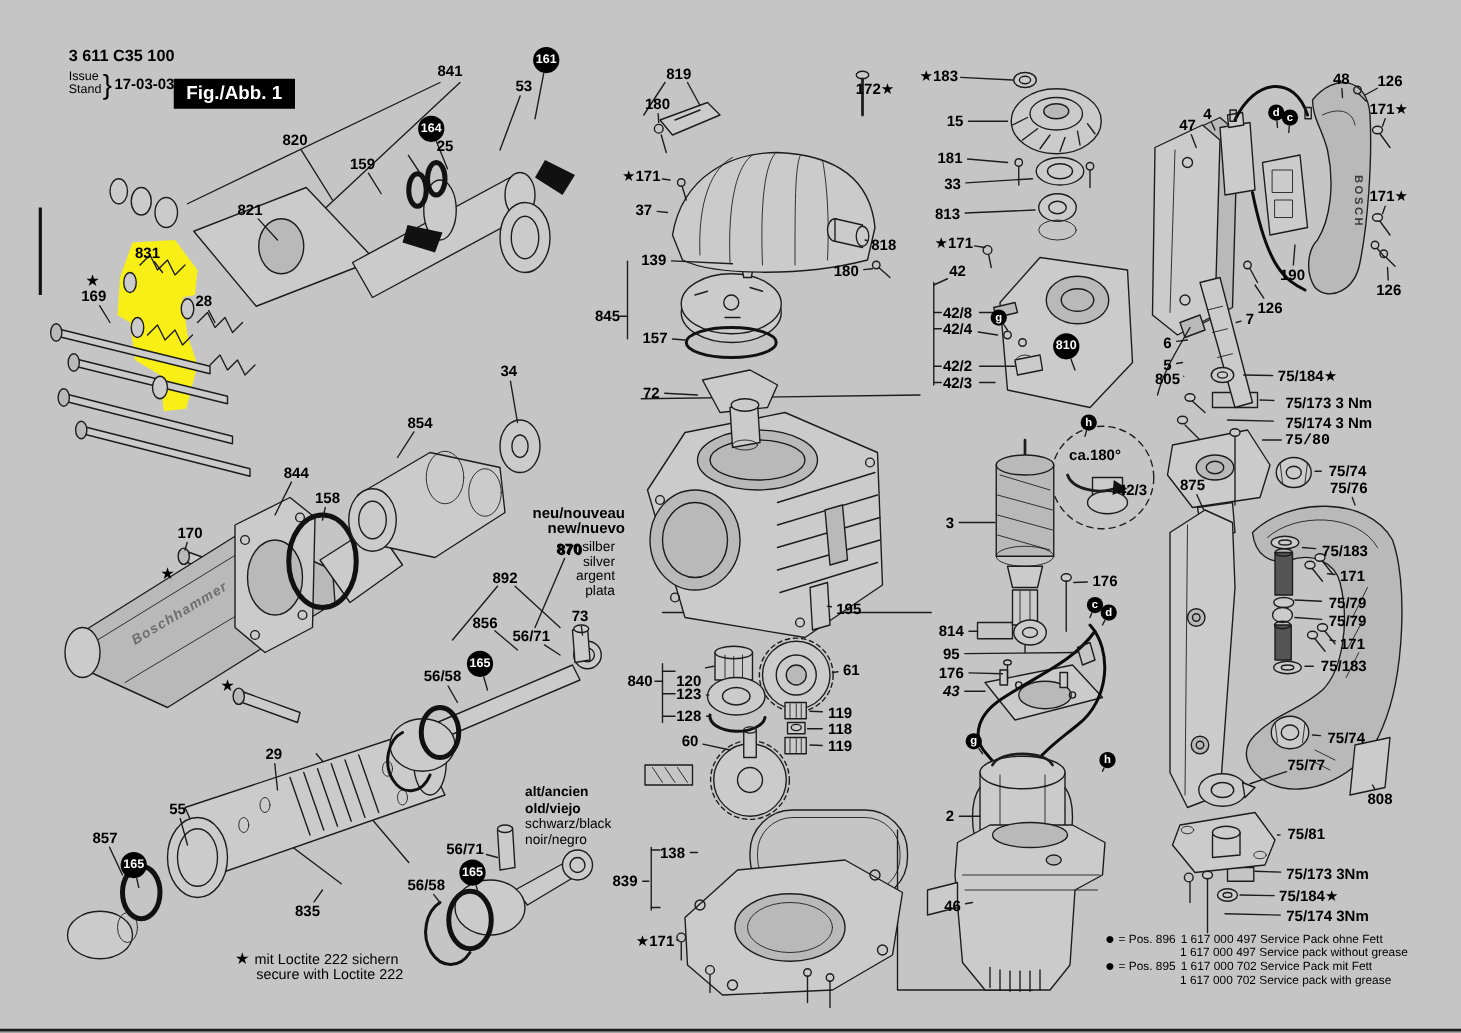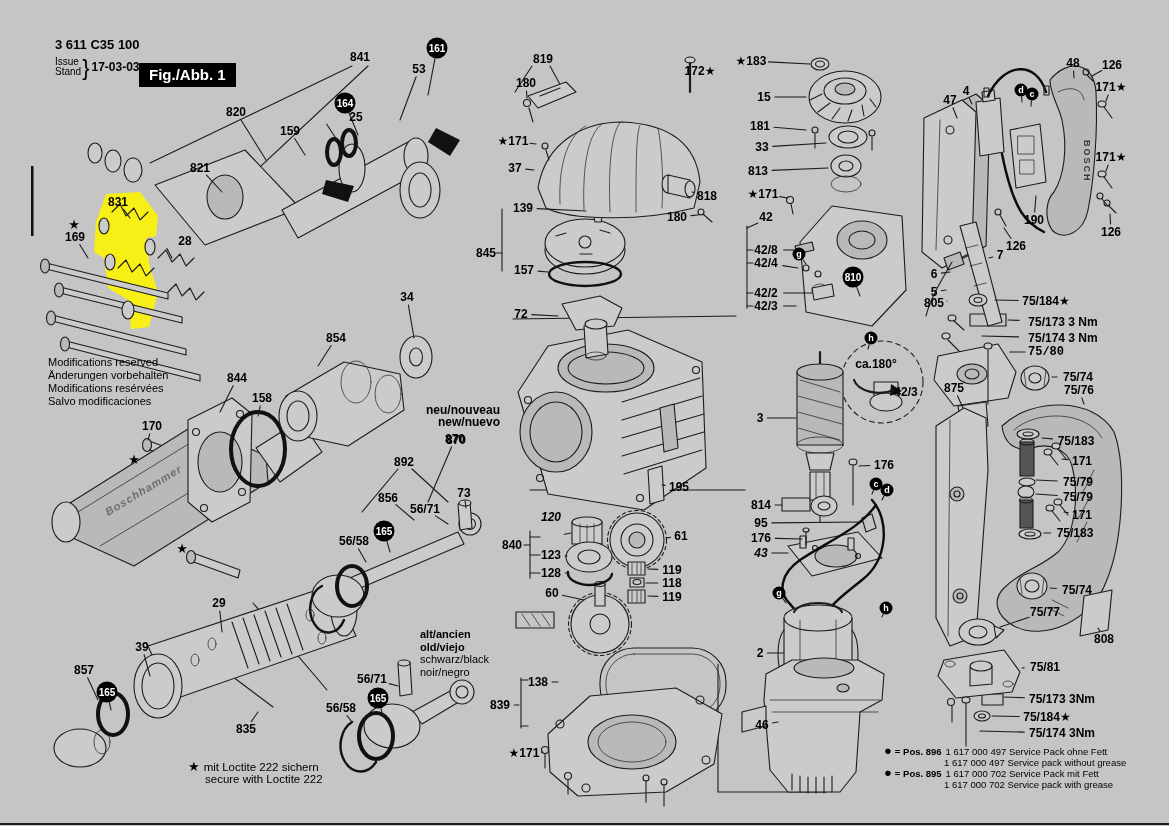--- a/index.html
+++ b/index.html
@@ -35,21 +35,21 @@
   #neublock{left:360px;top:404px;width:140px;text-align:right;font-weight:bold;font-size:12px;line-height:12px;}
   #silverblock{position:absolute;left:352px;top:433px;width:140px;text-align:right;font-size:11px;line-height:11.5px;}
   #n870{position:absolute;left:446px;top:433px;font-size:12px;font-weight:bold;}
   #altblock{left:420px;top:628px;font-size:11px;line-height:12.5px;}
   #altblock .b{font-weight:bold;}
   #loctite{left:188px;top:761px;font-size:11.5px;line-height:12px;}
   #loctite .st{font-size:13px;margin-right:4px;}
   #legend{left:884px;top:746px;font-size:9.5px;line-height:11px;}
   .legrow{display:flex;}
   .legbul{font-size:13px;line-height:10px;margin-right:3px;}
-  .legpos{font-weight:bold;margin-right:4px;white-space:nowrap;}
+  .legpos{font-weight:normal;margin-right:4px;white-space:nowrap;}
   .legl{white-space:nowrap;}
 </style>
 </head>
 <body>
 
 <div id="stage">
 
 <svg width="1169" height="826" viewBox="0 0 1169 826">
 
   <polygon class="ylw" points="96,222 106,194 140,192 158,216 156,236 146,238 150,268 158,292 149,327 131,329 128,300 108,288 104,258 94,252"></polygon>
@@ -658,32 +658,32 @@
     <div id="issuecol">
       <div>Issue</div>
       <div>Stand</div>
     </div>
     <div class="brace">}</div>
     <div id="issuedate">17-03-03</div>
   </div>
 </div>
 <div id="figbox">Fig./Abb. 1</div>
 
-<div class="tblock" id="mods">
-  <div>Modifications reserved</div>
-  <div>Änderungen vorbehalten</div>
-  <div>Modifications resérvées</div>
-  <div>Salvo modificaciones</div>
-</div>
 
 <div class="tblock" id="neublock">
   <div>neu/nouveau</div>
   <div>new/nuevo</div>
 </div>
 <div id="n870">870</div>
+<div id="silverblock">
+  <div>silber</div>
+  <div>silver</div>
+  <div>argent</div>
+  <div>plata</div>
+</div>
 
 <div class="tblock" id="altblock">
   <div class="b">alt/ancien</div>
   <div class="b">old/viejo</div>
   <div>schwarz/black</div>
   <div>noir/negro</div>
 </div>
 
 <div class="tblock" id="loctite">
   <div><span class="st">★</span><span>mit Loctite 222 sichern</span></div>
@@ -716,36 +716,36 @@
       <div class="lb" style="left: 360px; top: 57px;">841</div>
       <div class="lb" style="left: 419px; top: 69px;">53</div>
       <div class="lb circ" style="left: 437px; top: 48px;">161</div>
       <div class="lb circ" style="left: 345px; top: 103px;">164</div>
       <div class="lb" style="left: 290px; top: 131px;">159</div>
       <div class="lb" style="left: 322px; top: 117px; margin-left: 34px;">25</div>
       <div class="lb" style="left: 200px; top: 168px;">821</div>
       <div class="lb" style="left: 118px; top: 202px;">831</div>
       <div class="lb star" style="left: 74px; top: 224px;">★</div>
       <div class="lb" style="left: 75px; top: 237px;">169</div>
-      <div class="lb" style="left: 163px; top: 241px; margin-left: 22px;">28</div>
+      <div class="lb" style="left: 163px; top: 241px;">28</div>
       <div class="lb" style="left: 407px; top: 297px;">34</div>
       <div class="lb" style="left: 336px; top: 338px;">854</div>
       <div class="lb" style="left: 237px; top: 378px;">844</div>
       <div class="lb" style="left: 262px; top: 398px;">158</div>
       <div class="lb" style="left: 152px; top: 426px;">170</div>
       <div class="lb star" style="left: 134px; top: 459px;">★</div>
       <div class="lb star" style="left: 182px; top: 548px;">★</div>
       <div class="lb" style="left: 404px; top: 462px;">892</div>
       <div class="lb" style="left: 388px; top: 498px;">856</div>
       <div class="lb" style="left: 425px; top: 509px;">56/71</div>
       <div class="lb circ" style="left: 384px; top: 531px;">165</div>
       <div class="lb" style="left: 354px; top: 541px;">56/58</div>
       <div class="lb" style="left: 464px; top: 493px;">73</div>
       <div class="lb" style="left: 219px; top: 603px;">29</div>
-      <div class="lb" style="left: 142px; top: 647px;">39</div>
+      <div class="lb" style="left: 142px; top: 647px;">55</div>
       <div class="lb" style="left: 84px; top: 670px;">857</div>
       <div class="lb circ" style="left: 107px; top: 692px;">165</div>
       <div class="lb" style="left: 246px; top: 729px; text-align: center;">835</div>
       <div class="lb" style="left: 372px; top: 679px;">56/71</div>
       <div class="lb circ" style="left: 378px; top: 698px;">165</div>
       <div class="lb" style="left: 341px; top: 708px;">56/58</div>
       <div class="lb" style="left: 543px; top: 59px;">819</div>
       <div class="lb" style="left: 526px; top: 83px;">180</div>
       <div class="lb" style="left: 513px; top: 141px;">★171</div>
       <div class="lb" style="left: 515px; top: 168px;">37</div>
@@ -773,21 +773,21 @@
       <div class="lb" style="left: 760px; top: 418px;">3</div>
       <div class="lb" style="left: 884px; top: 465px;">176</div>
       <div class="lb" style="left: 761px; top: 505px;">814</div>
       <div class="lb" style="left: 761px; top: 523px;">95</div>
       <div class="lb" style="left: 761px; top: 538px;">176</div>
       <div class="lb" style="left: 761px; top: 553px; font-style: italic;">43</div>
       <div class="lb" style="left: 760px; top: 653px;">2</div>
       <div class="lb" style="left: 762px; top: 725px;">46</div>
       <div class="lb" style="left: 679px; top: 487px;">195</div>
       <div class="lb" style="left: 512px; top: 545px;">840</div>
-      <div class="lb" style="left: 551px; top: 517px; font-style: italic;">120</div>
+      <div class="lb" style="left: 551px; top: 545px;">120</div>
       <div class="lb" style="left: 551px; top: 555px;">123</div>
       <div class="lb" style="left: 551px; top: 573px;">128</div>
       <div class="lb" style="left: 552px; top: 593px;">60</div>
       <div class="lb" style="left: 681px; top: 536px;">61</div>
       <div class="lb" style="left: 672px; top: 570px;">119</div>
       <div class="lb" style="left: 672px; top: 583px;">118</div>
       <div class="lb" style="left: 672px; top: 597px;">119</div>
       <div class="lb" style="left: 538px; top: 682px;">138</div>
       <div class="lb" style="left: 500px; top: 705px;">839</div>
       <div class="lb" style="left: 524px; top: 753px;">★171</div>

